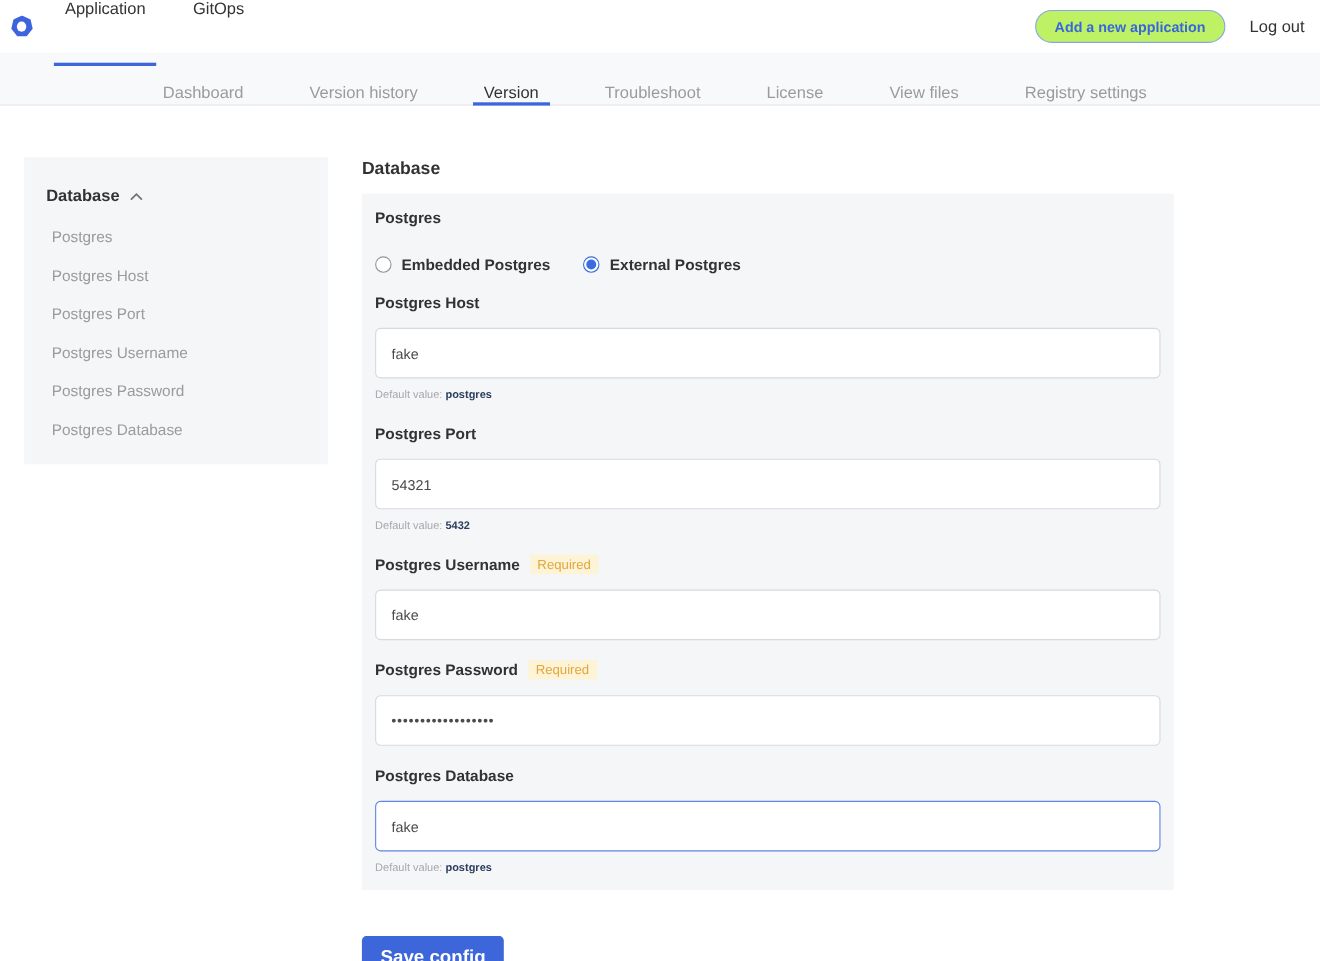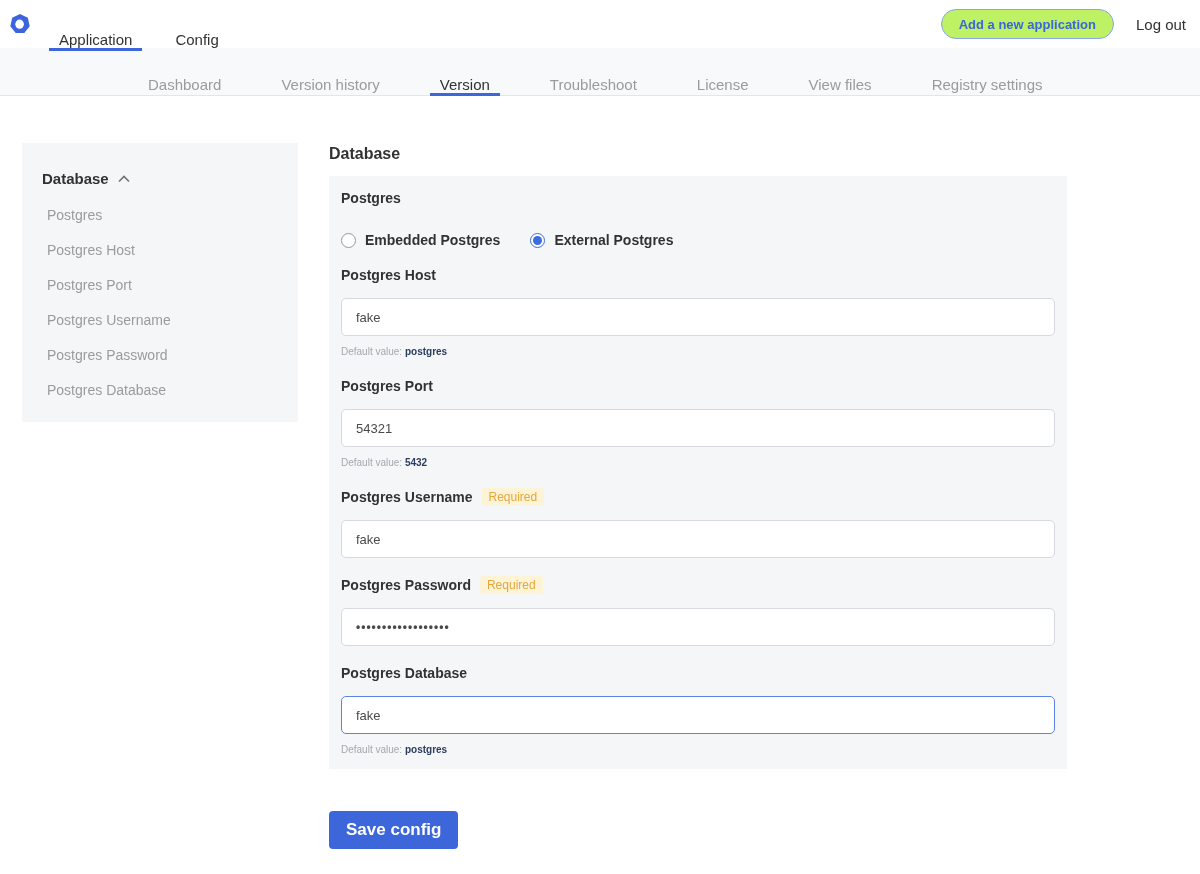--- a/index.html
+++ b/index.html
@@ -14,22 +14,22 @@
 
   
   .header {
     display: flex; align-items: center;
     height: 48px; padding-left: 10px; padding-right: 14px;
     background: #fff;
   }
   .logo { width: 20px; height: 20px; margin-right: 19px; flex: 0 0 auto; cursor: pointer; }
   .top-tabs { display: flex; height: 48px; gap: 23px; }
   .top-tab {
-    display: flex; align-items: flex-end;
-    padding: 0 10px; height: 51px;
+    display: flex; align-items: flex-start;
+    padding: 0 10px; height: 60px;
     font-size: 15px; color: #333;
     border-bottom: 3px solid transparent;
     cursor: pointer;
   }
   .top-tab.active { border-bottom-color: #3c66d9; }
   .header-spacer { flex: 1; }
   .add-app-btn {
     height: 30px; padding: 0 17px;
     background: #bef264; border: 1px solid #88a4ec; border-radius: 16px;
     color: #3866dd; font-weight: bold; font-size: 13px;
@@ -100,21 +100,21 @@
 
   .field { margin-top: 17px; }
   .field-label-row { display: flex; align-items: center; height: 19px; }
   .field-label { font-size: 14px; font-weight: bold; color: #323232; }
   .required-badge {
     margin-left: 9px; padding: 2px 7px;
     font-size: 12px; color: #e3a73a; background: #fdf3d7;
     border-radius: 2px;
   }
   .text-input {
-    display: block; margin-top: 14px; width: 100%; height: 38px;
+    display: block; margin-top: 14px; width: 100%; height: 46px;
     border: 1px solid #d6d9de; border-radius: 5px;
     padding: 0 14px;
     font-family: inherit; font-size: 13px; color: #4a4a4a;
     background: #fff; outline: none;
   }
   .text-input.focused { border-color: #5d84e4; }
   .text-input.password { letter-spacing: 1px; font-size: 12px; font-weight: bold; }
   .default-row { margin-top: 9px; font-size: 10px; color: #a5a8ad; line-height: 14px; }
   .default-value { font-weight: bold; color: #2c3e5d; }
 
@@ -133,21 +133,21 @@
 <div class="header">
   <svg class="logo" viewBox="0 0 20 20">
     <polygon points="10,0 17.8,3.8 19.7,12.2 14.3,19 5.7,19 0.3,12.2 2.2,3.8" fill="#3d63dd"></polygon>
     <ellipse cx="9.6" cy="10.2" rx="4.3" ry="4.6" fill="#ffffff"></ellipse>
   </svg>
   <div class="top-tabs">
     <div class="top-tab active">
       <span>Application</span>
     </div>
     <div class="top-tab">
-      <span>Config</span>
+      <span>GitOps</span>
     </div>
   </div>
   <div class="header-spacer"></div>
   <button class="add-app-btn">Add a new application</button>
   <span class="logout">Log out</span>
 </div>
 
 <div class="subnav">
   <div class="subnav-item">
     <span>Dashboard</span>

